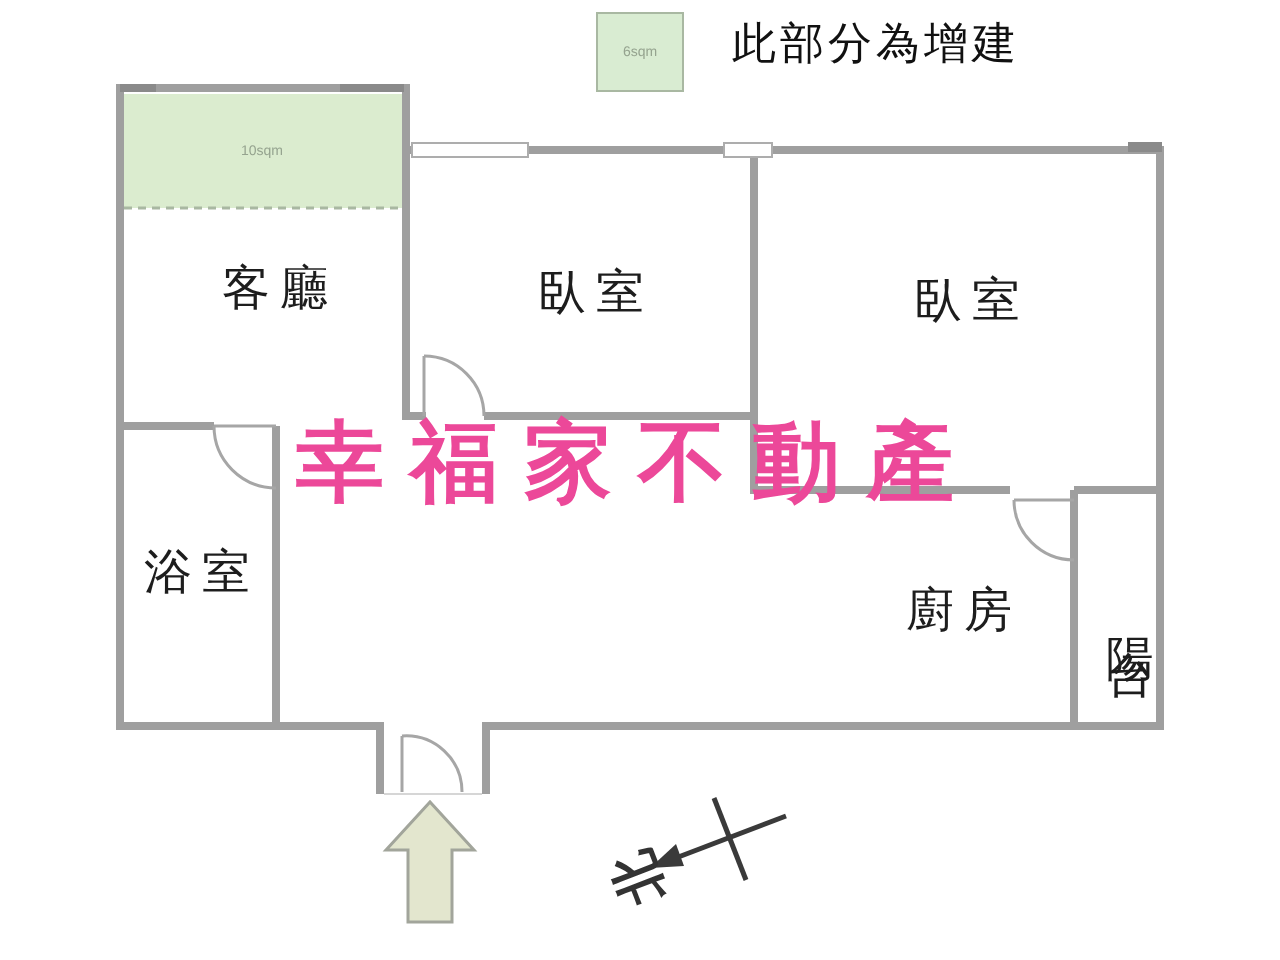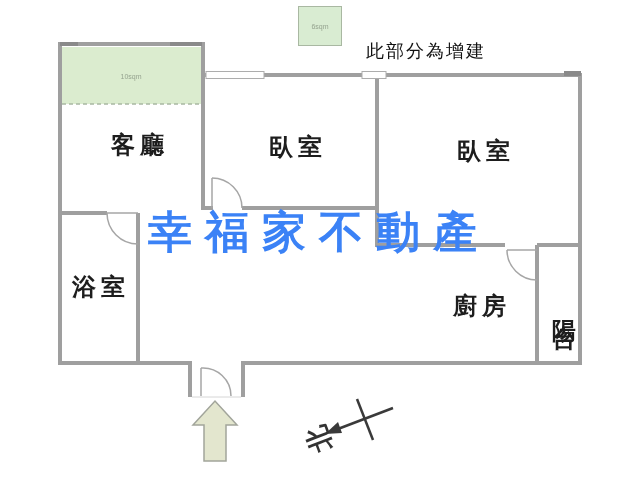--- a/index.html
+++ b/index.html
@@ -3,43 +3,43 @@
 <meta charset="utf-8">
 <style>
   html,body{margin:0;padding:0;background:#fff;}
   #canvas{
     position:relative;width:640px;height:480px;overflow:hidden;background:#ffffff;
     font-family:"Liberation Sans", sans-serif;
   }
   #plan-svg{position:absolute;left:0;top:0;}
   .room-label{
     position:absolute;transform:translate(-50%,-50%);
-    font-size:24px;letter-spacing:5px;color:#1d1d1d;white-space:nowrap;line-height:1;font-weight:bold;
+    font-size:24px;letter-spacing:5px;color:#1d1d1d;white-space:nowrap;line-height:1;
   }
   .room-label.vertical{
     writing-mode:vertical-rl;letter-spacing:6px;
   }
   .area-tiny{
     position:absolute;transform:translate(-50%,-50%);
     font-size:7px;color:#95a38f;white-space:nowrap;line-height:1;
   }
   #watermark{
     position:absolute;left:148px;top:210px;
-    font-size:44px;font-weight:bold;color:#3b82f6;
+    font-size:44px;font-weight:bold;color:#ec4899;
     letter-spacing:13px;white-space:nowrap;line-height:1;
   }
   #legend-swatch{
     position:absolute;left:298px;top:6px;width:42px;height:38px;
     background:#d9ecd2;border:1px solid #a9b8a2;
     display:flex;align-items:center;justify-content:center;
   }
   #legend-swatch .area-tiny{position:static;transform:none;}
   #legend-label{
     position:absolute;left:366px;top:10px;
-    font-size:18px;color:#111;letter-spacing:2px;white-space:nowrap;line-height:1.1;margin-top:32px;
+    font-size:22px;color:#111;letter-spacing:2px;white-space:nowrap;line-height:1.1;
   }
   #north-char{
     position:absolute;left:319px;top:439px;
     transform:translate(-50%,-50%) rotate(-111deg);
     font-size:26px;font-weight:bold;color:#333;line-height:1;
   }
 </style>
 </head>
 <body>
 

